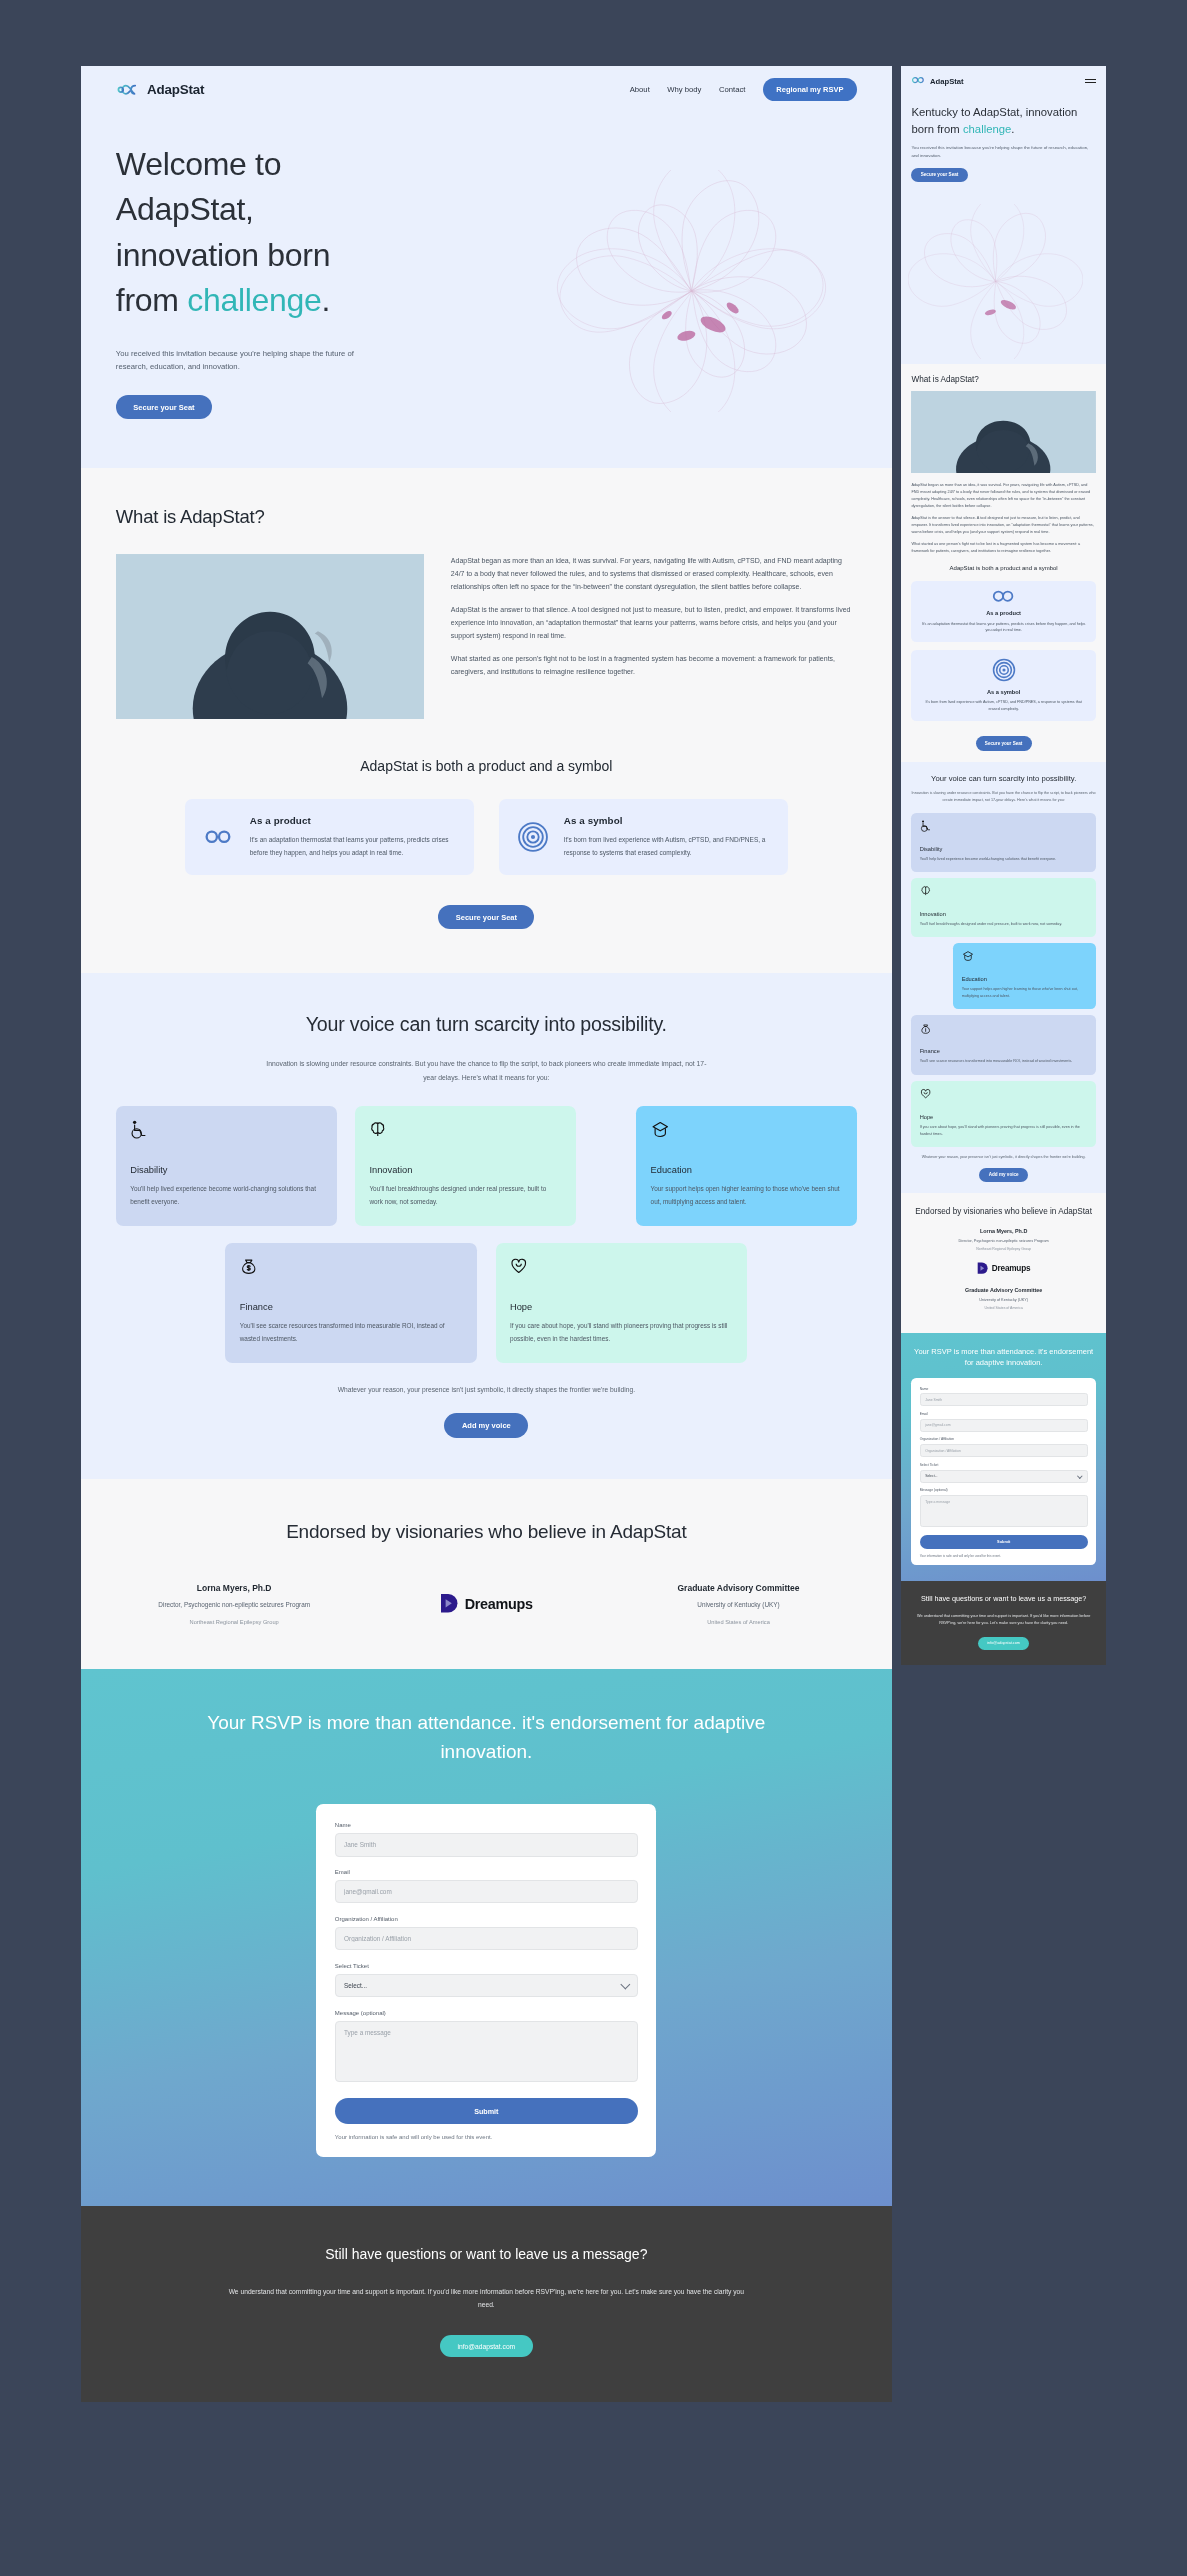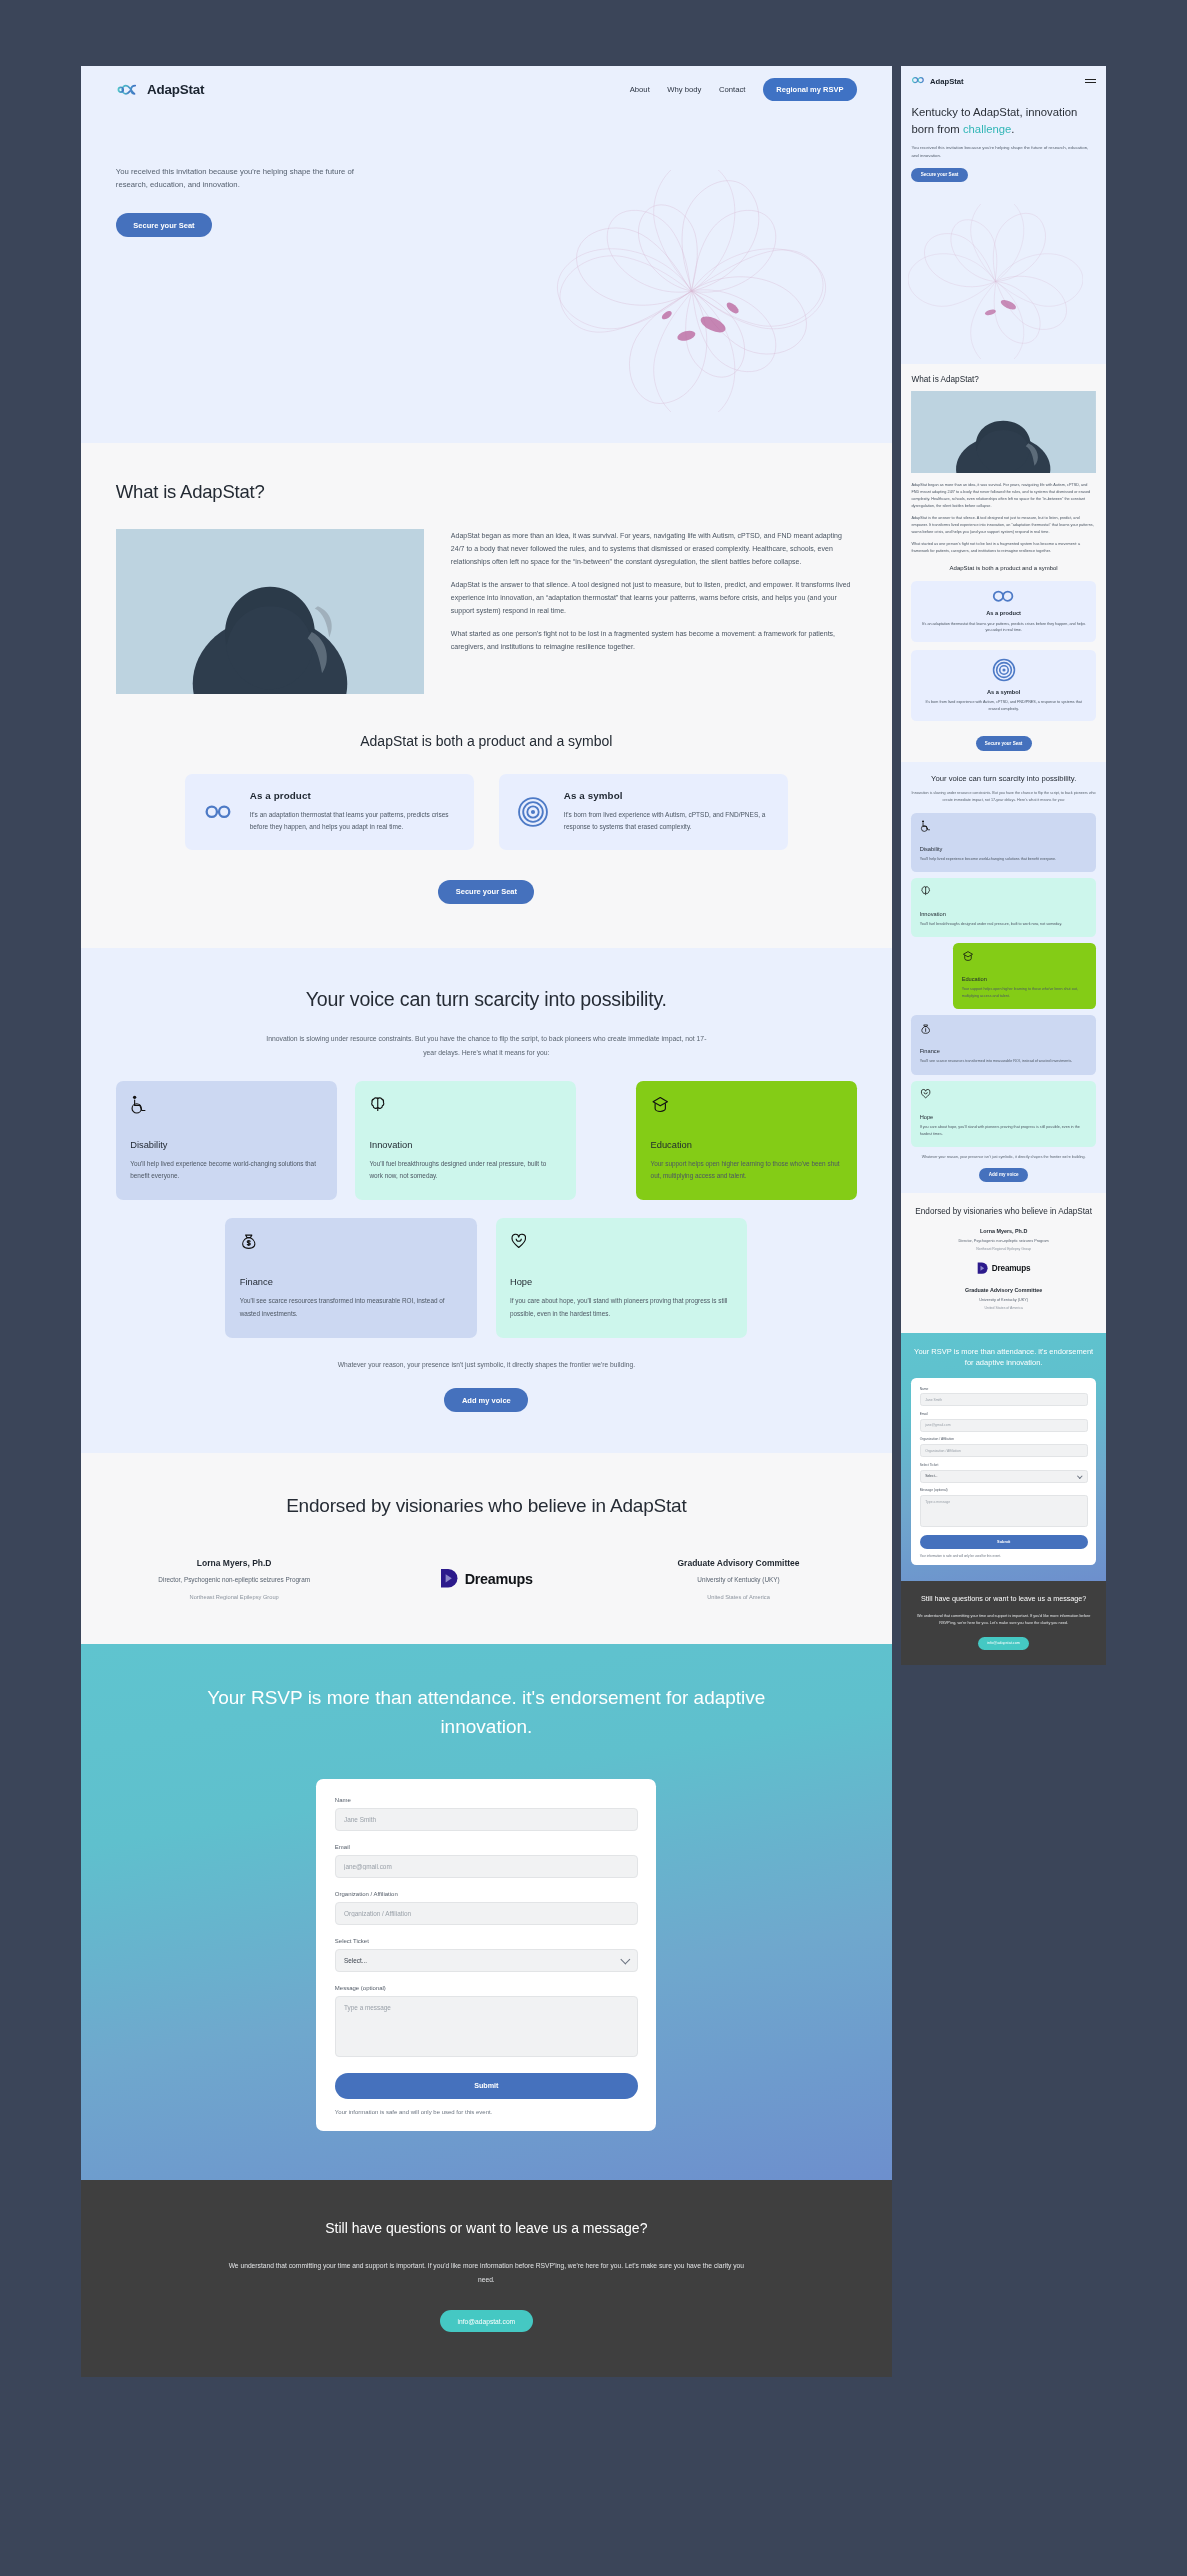--- a/index.html
+++ b/index.html
@@ -131,21 +131,21 @@
   .voice-row.second { max-width: 522px; margin-left:auto; margin-right:auto; }
   .vcard {
     flex: 1; border-radius: 7.2px; padding: 14.4px 14.4px 17.5px 14.4px; text-align: left;
     min-height: 118px;
   }
   .vcard .vicon { margin-bottom: 23px; }
   .vcard h4 { font-size: 9.3px; font-weight: 400; color: #1f262f; margin-bottom: 8.2px; }
   .vcard p { font-size: 6.4px; line-height: 1.95; color: #4d5763; }
   .v-blue { background: #ccd8f2; }
   .v-mint { background: #cdf6ec; }
-  .v-peach{ background: #84cc16; margin-left: 42px; }
+  .v-peach{ background: #7dd3fc; margin-left: 42px; }
   .voice-note {
     font-size: 6.7px; color: #59636f; margin: 23px auto 0 auto;
   }
   .voice-btn-wrap { margin-top: 20.6px; }
 
   
   .sec-end { background: #f7f7f8; padding: 39px 35px 44px 35px; text-align: center; }
   .sec-end h2 {
     font-size: 19px; font-weight: 400; color: #262c35; line-height: 1.45;
     max-width: 453px; margin: 0 auto 38px auto; letter-spacing: -0.2px;
@@ -301,20 +301,26 @@
       </div>
       <div class="nav-right">
         <a class="nav-link">About</a>
         <a class="nav-link">Why body</a>
         <a class="nav-link">Contact</a>
         <button class="nav-cta">Regional my RSVP</button>
       </div>
     </div>
 
     <div class="hero">
+      <h1 class="hero-title">
+        <span>Welcome to</span><br>
+        <span>AdapStat,</span><br>
+        <span>innovation born</span><br>
+        <span>from </span><span class="accent">challenge</span><span>.</span>
+      </h1>
       <p class="hero-sub">You received this invitation because you're helping shape the future of research, education, and innovation.</p>
       <button class="btn-primary">Secure your Seat</button>
 
       <svg class="hero-art" viewBox="0 0 620 470">
         <g fill="none" stroke="#c98fb4" stroke-width="0.7" opacity="0.55">
           <g transform="translate(310,235)">
             <path d="M0,0 C60,-90 200,-110 250,-40 C290,20 210,90 130,70 C60,52 20,10 0,0Z"></path>
             <path d="M0,0 C-60,-90 -200,-110 -250,-40 C-290,20 -210,90 -130,70 C-60,52 -20,10 0,0Z"></path>
             <path d="M0,0 C90,-60 115,-195 40,-245 C-20,-285 -90,-205 -70,-125 C-52,-55 -10,-20 0,0Z"></path>
             <path d="M0,0 C90,60 115,195 40,245 C-20,285 -90,205 -70,125 C-52,55 -10,20 0,0Z"></path>

